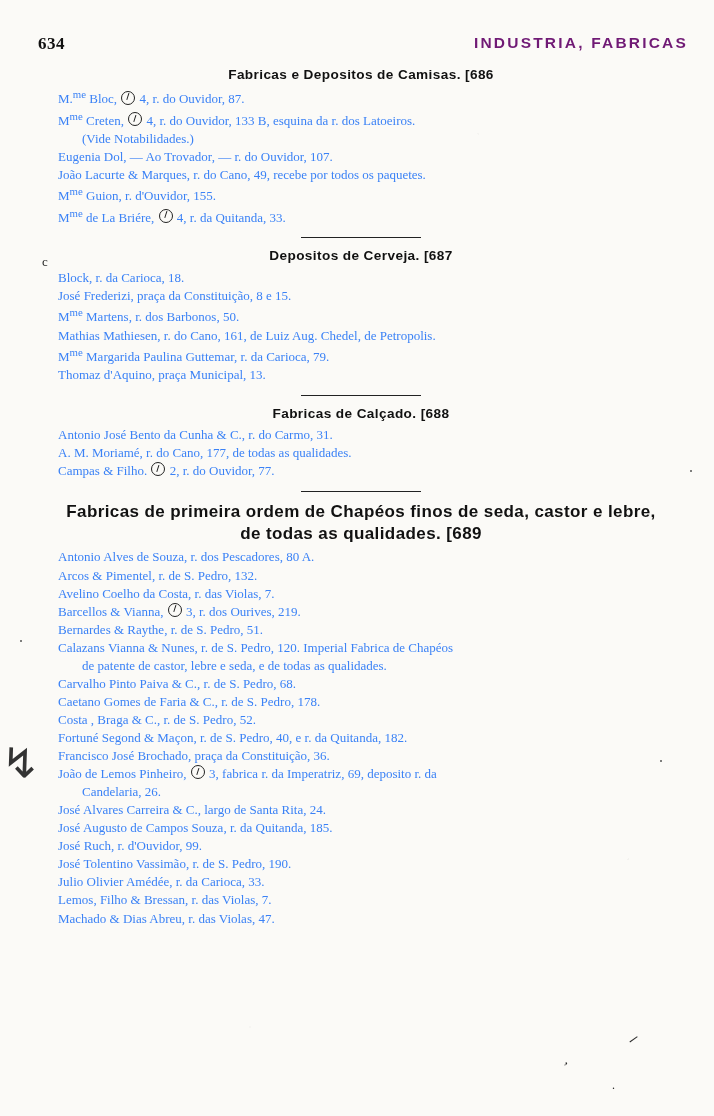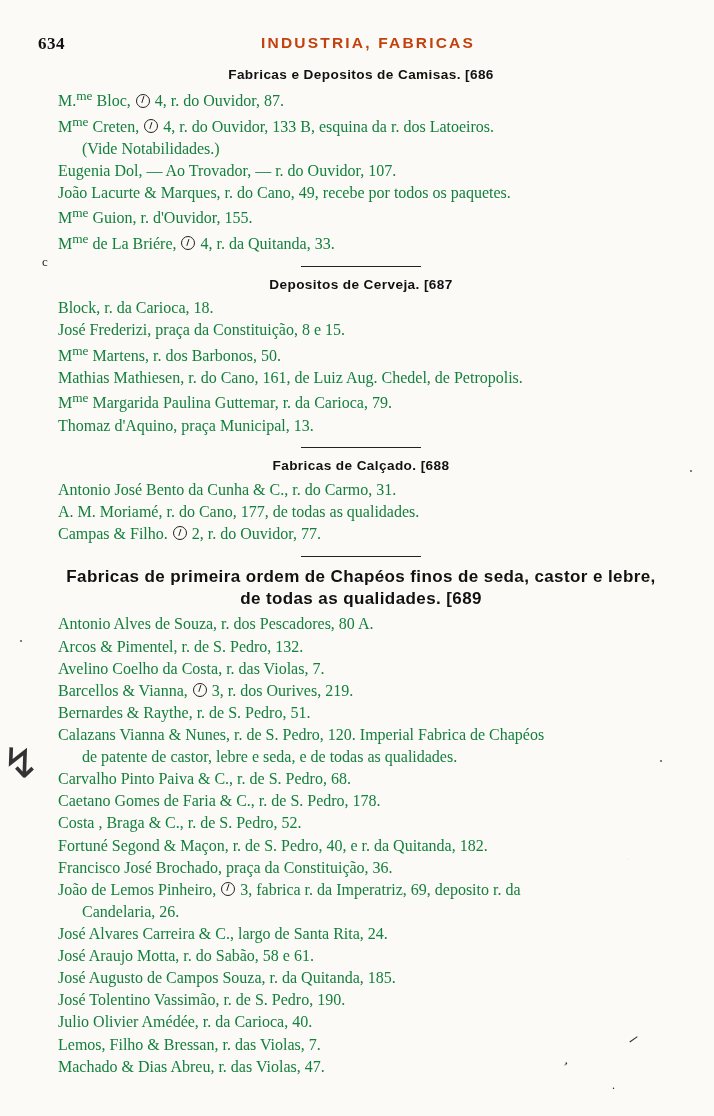--- a/index.html
+++ b/index.html
@@ -47,26 +47,26 @@
     position: absolute;
     left: 4px;
     top: 0px;
     font-family: "Liberation Serif", serif;
     font-weight: bold;
     font-size: 17px;
     letter-spacing: 0.5px;
     color: #111;
   }
   .running-head {
-    text-align: center;
+    text-align: right;
     font-family: "Liberation Sans", sans-serif;
     font-weight: bold;
     font-size: 15.5px;
     letter-spacing: 2.2px;
-    color: #c2410c;
+    color: #701a75;
     padding-left: 14px;
   }
   .section {
     margin-top: 6px;
   }
   .sec-title {
     text-align: center;
     font-family: "Liberation Sans", sans-serif;
     font-weight: bold;
     font-size: 13.6px;
@@ -79,23 +79,23 @@
   .sec-title.small {
     font-size: 17px;
   }
   .entries {
     margin: 0;
     padding: 0;
     list-style: none;
   }
   .entry {
     font-family: "Liberation Serif", serif;
-    font-size: 16px;
+    font-size: 13px;
     line-height: 1.355;
-    color: #15803d;
+    color: #3b82f6;
     padding-left: 26px;
     text-indent: -2px;
     margin-bottom: 0.5px;
     white-space: normal;
   }
   .entry .cont {
     display: block;
     padding-left: 24px;
   }
   .glyph {
@@ -199,24 +199,24 @@
             <li class="entry">Barcellos &amp; Vianna, <span class="glyph"></span> 3, r. dos Ourives, 219.</li>
             <li class="entry">Bernardes &amp; Raythe,  r.  de S. Pedro, 51.</li>
             <li class="entry">Calazans Vianna &amp; Nunes, r. de S. Pedro, 120.  Imperial Fabrica de Chapéos<span class="cont">de patente de castor, lebre e seda, e de todas as qualidades.</span></li>
             <li class="entry">Carvalho Pinto Paiva &amp; C., r. de S. Pedro, 68.</li>
             <li class="entry">Caetano Gomes de Faria &amp; C., r. de S. Pedro, 178.</li>
             <li class="entry">Costa , Braga &amp;  C., r. de S. Pedro, 52.</li>
             <li class="entry">Fortuné Segond &amp; Maçon, r. de S. Pedro, 40, e r. da Quitanda, 182.</li>
             <li class="entry">Francisco José Brochado, praça da Constituição, 36.</li>
             <li class="entry">João de Lemos Pinheiro, <span class="glyph"></span> 3, fabrica r. da Imperatriz, 69, deposito r. da<span class="cont">Candelaria, 26.</span></li>
             <li class="entry">José Alvares Carreira &amp; C., largo de Santa Rita, 24.</li>
-            <li class="entry">José Araujo Motta, r. do Sabão, 58 e 61.</li>
             <li class="entry">José Augusto de Campos Souza, r. da Quitanda, 185.</li>
+            <li class="entry">José Ruch, r. d'Ouvidor, 99.</li>
             <li class="entry">José Tolentino Vassimão, r. de S. Pedro, 190.</li>
-            <li class="entry">Julio Olivier Amédée, r. da Carioca, 40.</li>
+            <li class="entry">Julio Olivier Amédée, r. da Carioca, 33.</li>
             <li class="entry">Lemos, Filho &amp; Bressan, r. das Violas, 7.</li>
             <li class="entry">Machado &amp; Dias Abreu, r. das Violas, 47.</li>
           </ul>
         </div>
       </div>
 
   </div>
 
   <div class="stray-mark mark-c">c</div>
   <div class="stray-mark mark-left-curl">↯</div>

